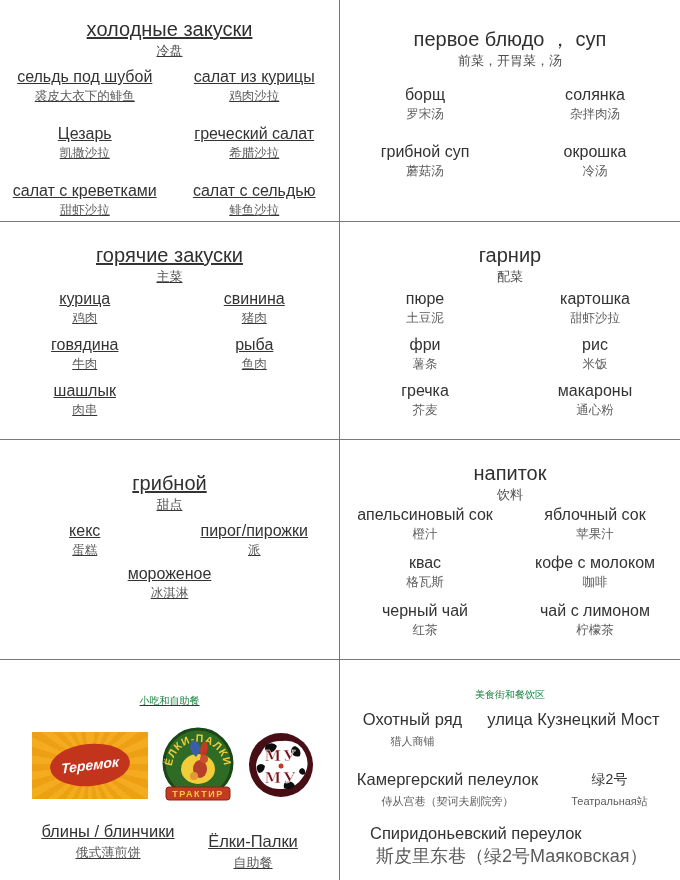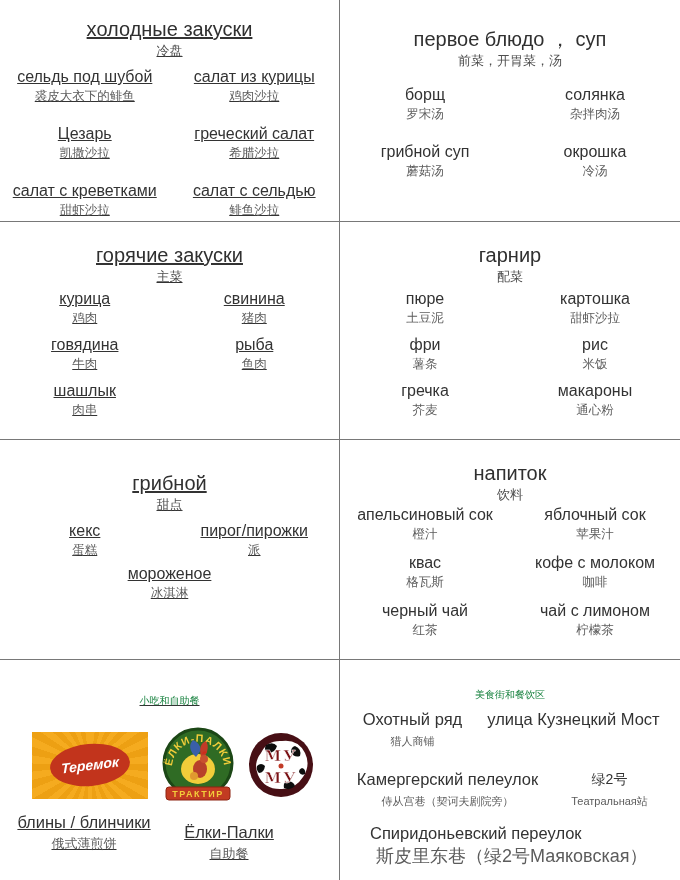--- a/index.html
+++ b/index.html
@@ -34,21 +34,21 @@
   
   .c-snack { padding-top:32px; }
   .logo-row { display:flex; align-items:center; margin-top:16px; width:100%; padding-left:32px; gap:12px; }
   .logo-teremok { width:116px; height:67px; position:relative; flex:0 0 auto;
     background:repeating-conic-gradient(from 0deg at 50% 50%, #f5ab1f 0deg 8deg, #eda013 8deg 16deg); }
   .logo-teremok .oval { position:absolute; left:50%; top:50%; width:80px; height:42px;
     background:#c2341c; border-radius:50%; transform:translate(-50%,-50%) rotate(-5deg);
     display:flex; align-items:center; justify-content:center; }
   .logo-teremok .oval span { color:#fff; font-size:14px; font-style:italic; font-weight:bold;
     transform:skewX(-6deg) rotate(-2deg); }
-  .snack-labels { display:flex; width:100%; padding-left:4px; margin-top:8px; }
+  .snack-labels { display:flex; width:100%; padding-left:28px; margin-top:17px; }
   .snack-label-1 { width:160px; text-align:center; }
   .snack-label-2 { width:130px; text-align:center; margin-top:10px; }
   .snack-label-1 .mi-main, .snack-label-2 .mi-main { font-size:16.5px; }
   .snack-label-1 .mi-sub, .snack-label-2 .mi-sub { font-size:13px; margin-top:4px; }
 
   
   .c-area { padding-top:26px; }
   .area-row { display:flex; width:100%; }
   .area-row-1 { margin-top:6px; }
   .area-row-1 .a1 { flex:0 0 145px; }

